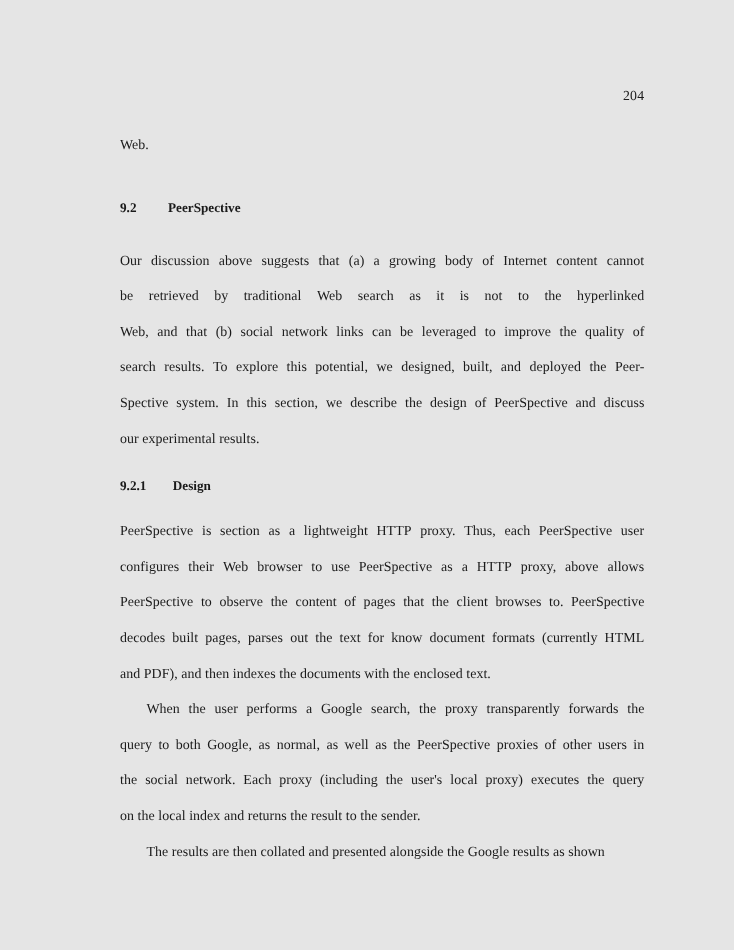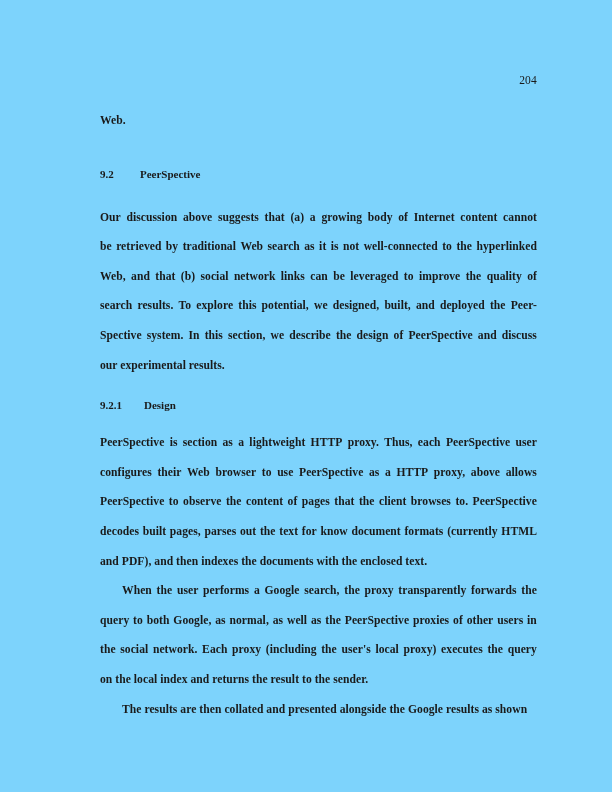--- a/index.html
+++ b/index.html
@@ -11,21 +11,21 @@
     width: 612px;
     height: 792px;
     position: relative;
     font-family: "Liberation Serif", "DejaVu Serif", serif;
     color: #1a1a1a;
     overflow: hidden;
   }
   .page {
     position: absolute;
     inset: 0;
-    background: #7dd3fc;
+    background: #e5e5e5;
   }
   
   .folio {
     position: absolute;
     top: 74px;
     left: 100px;
     width: 437px;
     text-align: right;
     font-size: 11.5px;
     letter-spacing: 0.2px;
@@ -39,21 +39,20 @@
   }
   
   .ln {
     display: block;
     width: 437px;
     height: 29.6px;
     line-height: 29.6px;
     font-size: 11.6px;
     white-space: nowrap;
     letter-spacing: 0.05px;
-    font-weight: bold;
   }
   
   .j {
     display: flex;
     justify-content: space-between;
   }
   .j > span { display: inline-block; }
   
   .last { display: block; }
   
@@ -121,21 +120,20 @@
           <span>be</span>
           <span>retrieved</span>
           <span>by</span>
           <span>traditional</span>
           <span>Web</span>
           <span>search</span>
           <span>as</span>
           <span>it</span>
           <span>is</span>
           <span>not</span>
-          <span>well-connected</span>
           <span>to</span>
           <span>the</span>
           <span>hyperlinked</span>
         </div>
       <div class="ln j">
           <span>Web,</span>
           <span>and</span>
           <span>that</span>
           <span>(b)</span>
           <span>social</span>

